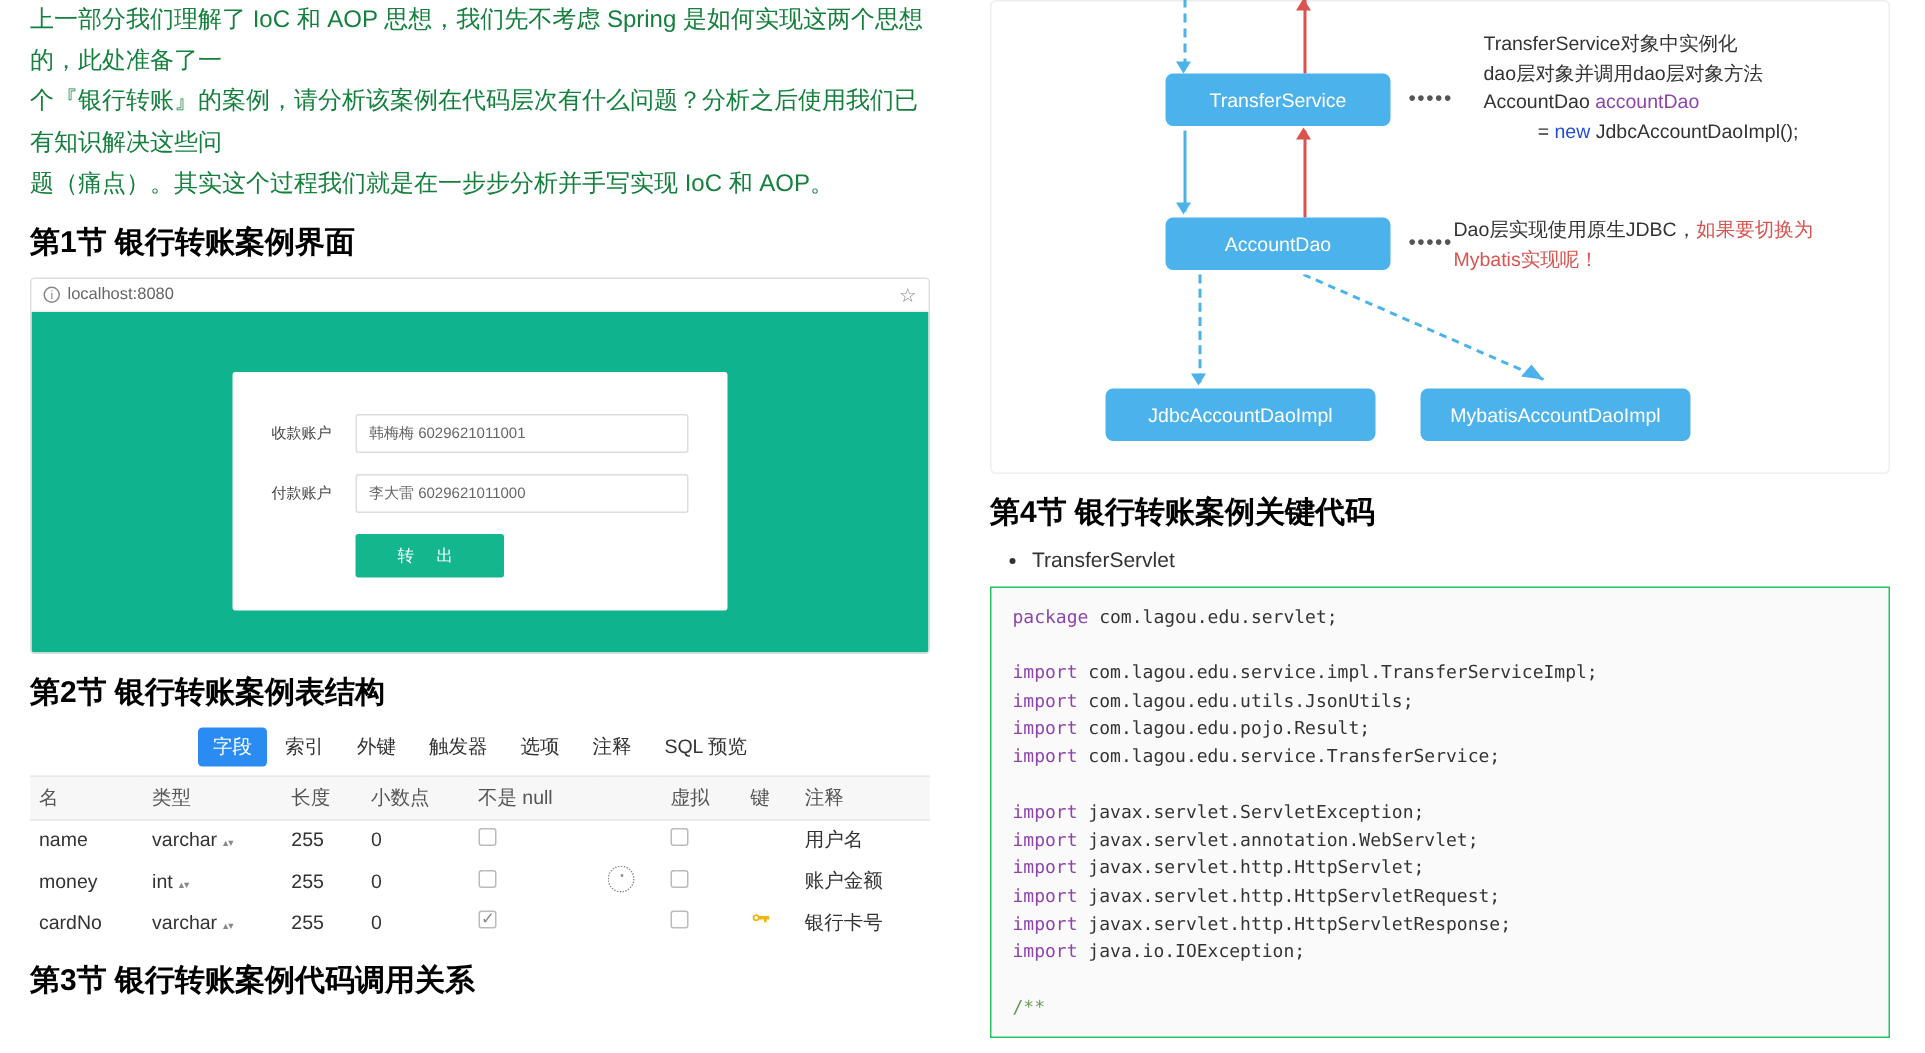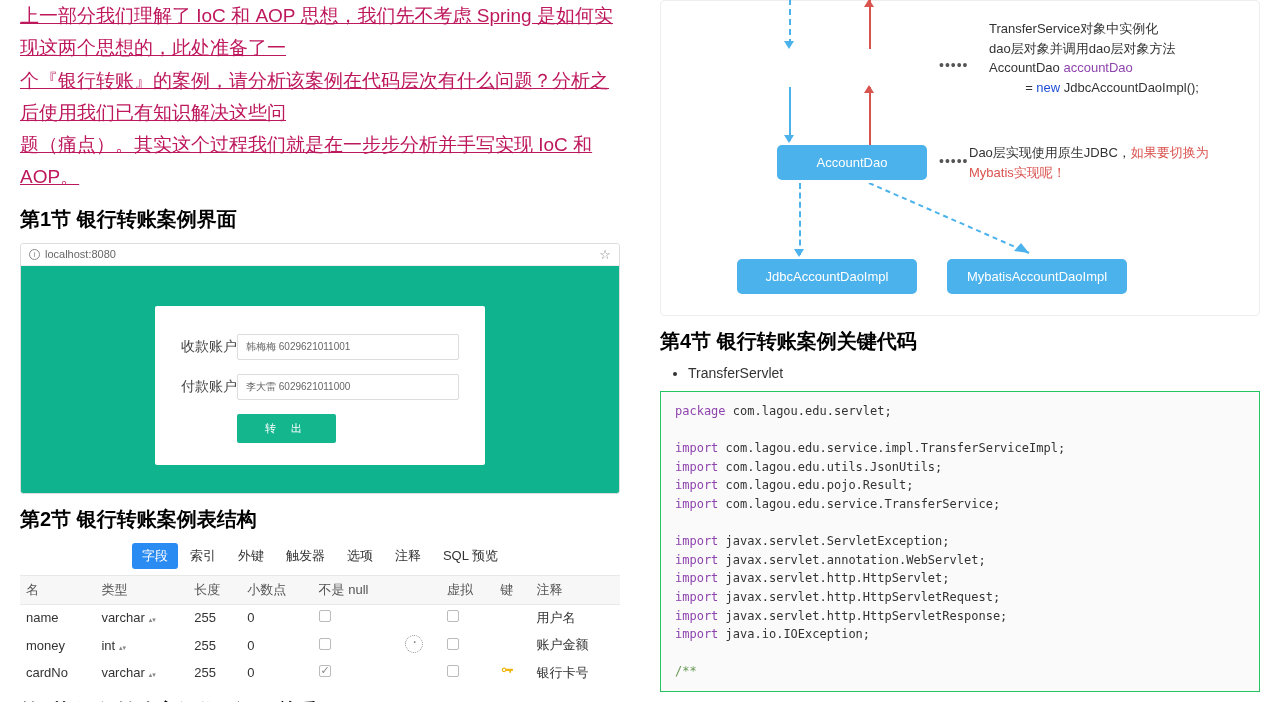--- a/index.html
+++ b/index.html
@@ -16,25 +16,24 @@
   }
   .col-left {
     width: 640px;
     padding: 0 20px 10px 20px;
   }
   .col-right {
     width: 640px;
     padding: 0 20px 10px 20px;
   }
   .intro {
-    font-size: 19px;
+    font-size: 16px;
     line-height: 1.7;
-    color: #be185d;
+    color: #15803d;
     margin-bottom: 8px;
-    text-decoration: underline;
   }
   h2 {
     font-size: 20px;
     font-weight: 700;
     margin: 12px 0 10px 0;
     color: #000;
   }
   
   .browser {
     border: 1px solid #ddd;
@@ -94,21 +93,21 @@
     padding: 40px 0 28px 0;
     display:flex; justify-content:center;
   }
   .form-card {
     background:#fff;
     width: 330px;
     padding: 28px 26px 22px 26px;
     border-radius:2px;
   }
   .form-row { display:flex; align-items:center; margin-bottom:14px; }
-  .form-row label { width:56px; font-size:14px; color:#444; }
+  .form-row label { width:56px; font-size:10px; color:#444; }
   .form-row .inp {
     flex:1; border:1px solid #ddd; font-size:10px; color:#666;
     padding:5px 8px; border-radius:2px;
   }
   .btn-submit {
     background:#10b38d; background:#14b68e; color:#fff; font-size:11px;
     border:none; padding:7px 28px; letter-spacing:6px; border-radius:2px;
     margin-left:56px;
   }
   
@@ -301,20 +300,21 @@
 
   <div class="diagram-wrap">
     <div class="diagram">
 
       <div class="arrow-down-dash" style="left:120px; top:-6px; height:46px;"></div>
       <div class="arrow-head" style="left:115px; top:36px;"></div>
 
       <div class="arrow-up-red" style="left:200px; top:-6px; height:50px;"></div>
       <div class="arrow-up-red-head" style="left:195px; top:-6px;"></div>
 
+      <div class="dn-box dn-ts">TransferService</div>
 
       <div class="arrow-down-solid" style="left:120px; top:82px; height:54px;"></div>
       <div class="arrow-head" style="left:115px; top:130px;"></div>
 
       <div class="arrow-up-red" style="left:200px; top:82px; height:58px;"></div>
       <div class="arrow-up-red-head" style="left:195px; top:80px;"></div>
 
       <div class="dots5" style="left:270px; top:52px;">•••••</div>
       <div class="side-text" style="left:320px; top:14px;">
         <span>TransferService对象中实例化</span><br>

